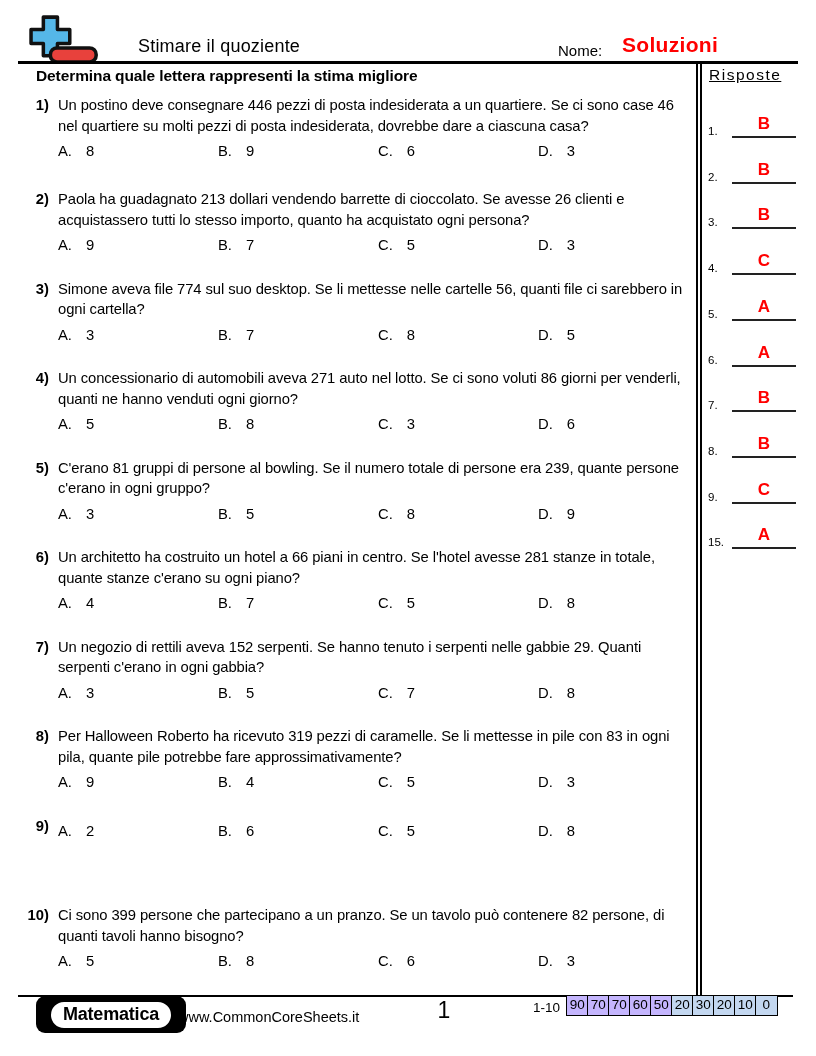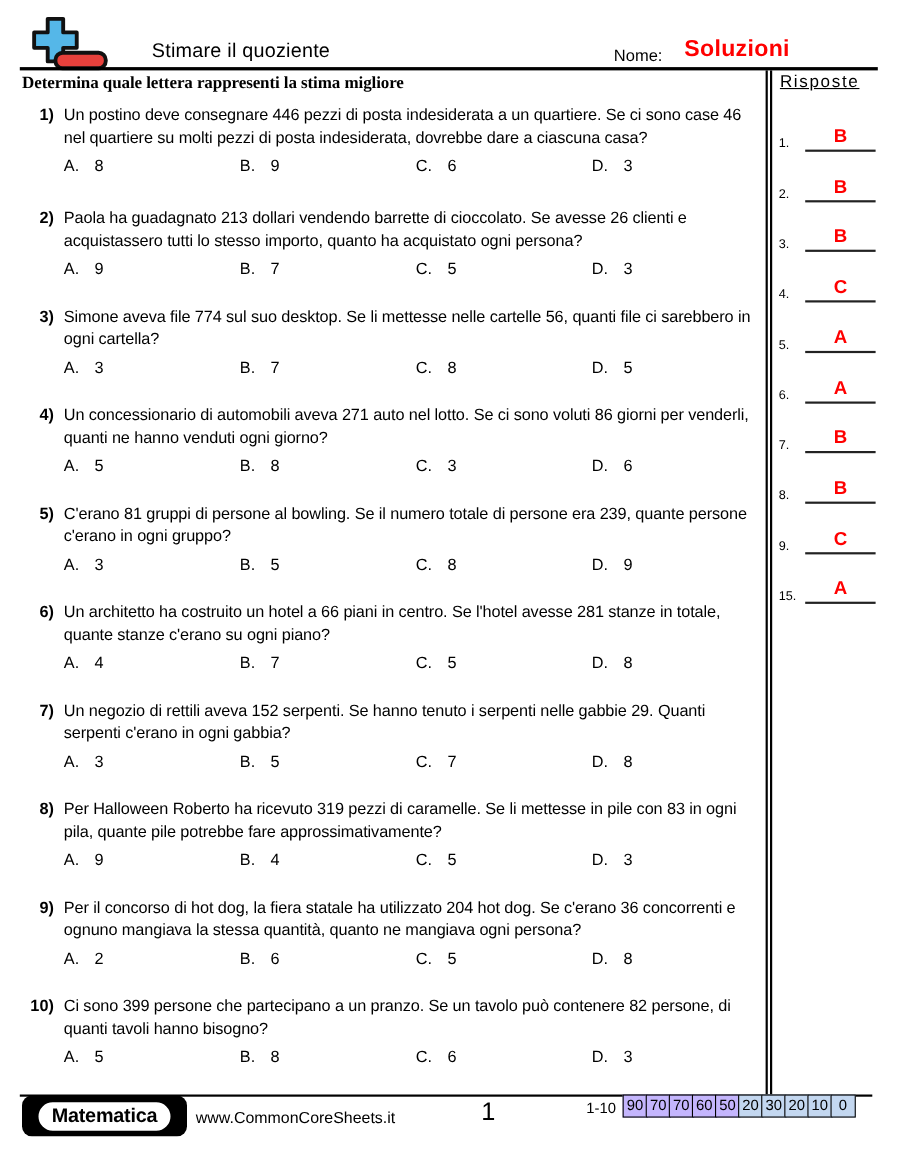--- a/index.html
+++ b/index.html
@@ -14,21 +14,21 @@
   .title {
     position:absolute; left:138px; top:36px; width:380px;
     text-align:left; font-size:18px; letter-spacing:.2px;
   }
   .nome-label { position:absolute; left:558px; top:42px; font-size:15px; }
   .nome-value {
     position:absolute; left:622px; top:33px; font-size:21px;
     font-weight:bold; color:var(--red,#ff0000); letter-spacing:.3px;
   }
   .header-rule { position:absolute; left:18px; top:61px; width:780px; height:3px; background:#000; }
-  .instruction { position:absolute; left:20px; top:67px; font-size:15.5px; font-weight:bold; letter-spacing:-.1px;font-family:Liberation Serif, serif; }
+  .instruction { position:absolute; left:36px; top:67px; font-size:15.5px; font-weight:bold; letter-spacing:-.1px; }
   
   .vdivider {
     position:absolute; left:696px; top:64px; height:931px; width:6px;
     border-left:2px solid #000; border-right:2px solid #000;
   }
   
   .questions { position:absolute; left:20px; top:95px; width:672px; }
   .question { display:flex; height:89.5px; }
   .question.first { height:94px; }
   .qnum {
@@ -54,21 +54,21 @@
     position:absolute; left:28px; bottom:0; width:64px;
     border-bottom:2px solid #222; text-align:center;
   }
   .answer-letter {
     display:block; font-size:17px; font-weight:bold; line-height:1;
     color:var(--red,#ff0000); padding-bottom:4px;
   }
   
   .footer-rule { position:absolute; left:18px; top:995px; width:775px; height:2px; background:#000; }
   .badge {
-    position:absolute; left:20px; top:996px; width:150px; height:37px;
+    position:absolute; left:36px; top:996px; width:150px; height:37px;
     background:#000; border-radius:9px; display:flex; align-items:center; justify-content:center;
   }
   .badge-inner {
     background:#fff; border:2px solid #000; border-radius:15px;
     padding:2px 12px 3px; font-weight:bold; font-size:18px; letter-spacing:-.2px;
   }
   .website { position:absolute; left:178px; top:1009px; font-size:14.5px; }
   .pagenum { position:absolute; left:418px; top:997px; width:52px; text-align:center; font-size:23px; }
   .score-label { position:absolute; left:500px; top:1000px; width:60px; text-align:right; font-size:13.5px; }
   .score-table { position:absolute; left:566px; top:995px; display:flex; }
@@ -223,21 +223,20 @@
   <span><span class="opt-letter">C.</span><span class="opt-value">5</span></span>
 
   <span><span class="opt-letter">D.</span><span class="opt-value">3</span></span>
 </div>
     </div>
   </div>
 
   <div class="question">
     <div class="qnum">9)</div>
     <div class="qbody">
-      <p class="qtext">Per il concorso di hot dog, la fiera statale ha utilizzato 204 hot dog. Se c'erano 36 concorrenti e ognuno mangiava la stessa quantità, quanto ne mangiava ogni persona?</p>
       <div class="qoptions">
   <span><span class="opt-letter">A.</span><span class="opt-value">2</span></span>
 
   <span><span class="opt-letter">B.</span><span class="opt-value">6</span></span>
 
   <span><span class="opt-letter">C.</span><span class="opt-value">5</span></span>
 
   <span><span class="opt-letter">D.</span><span class="opt-value">8</span></span>
 </div>
     </div>

